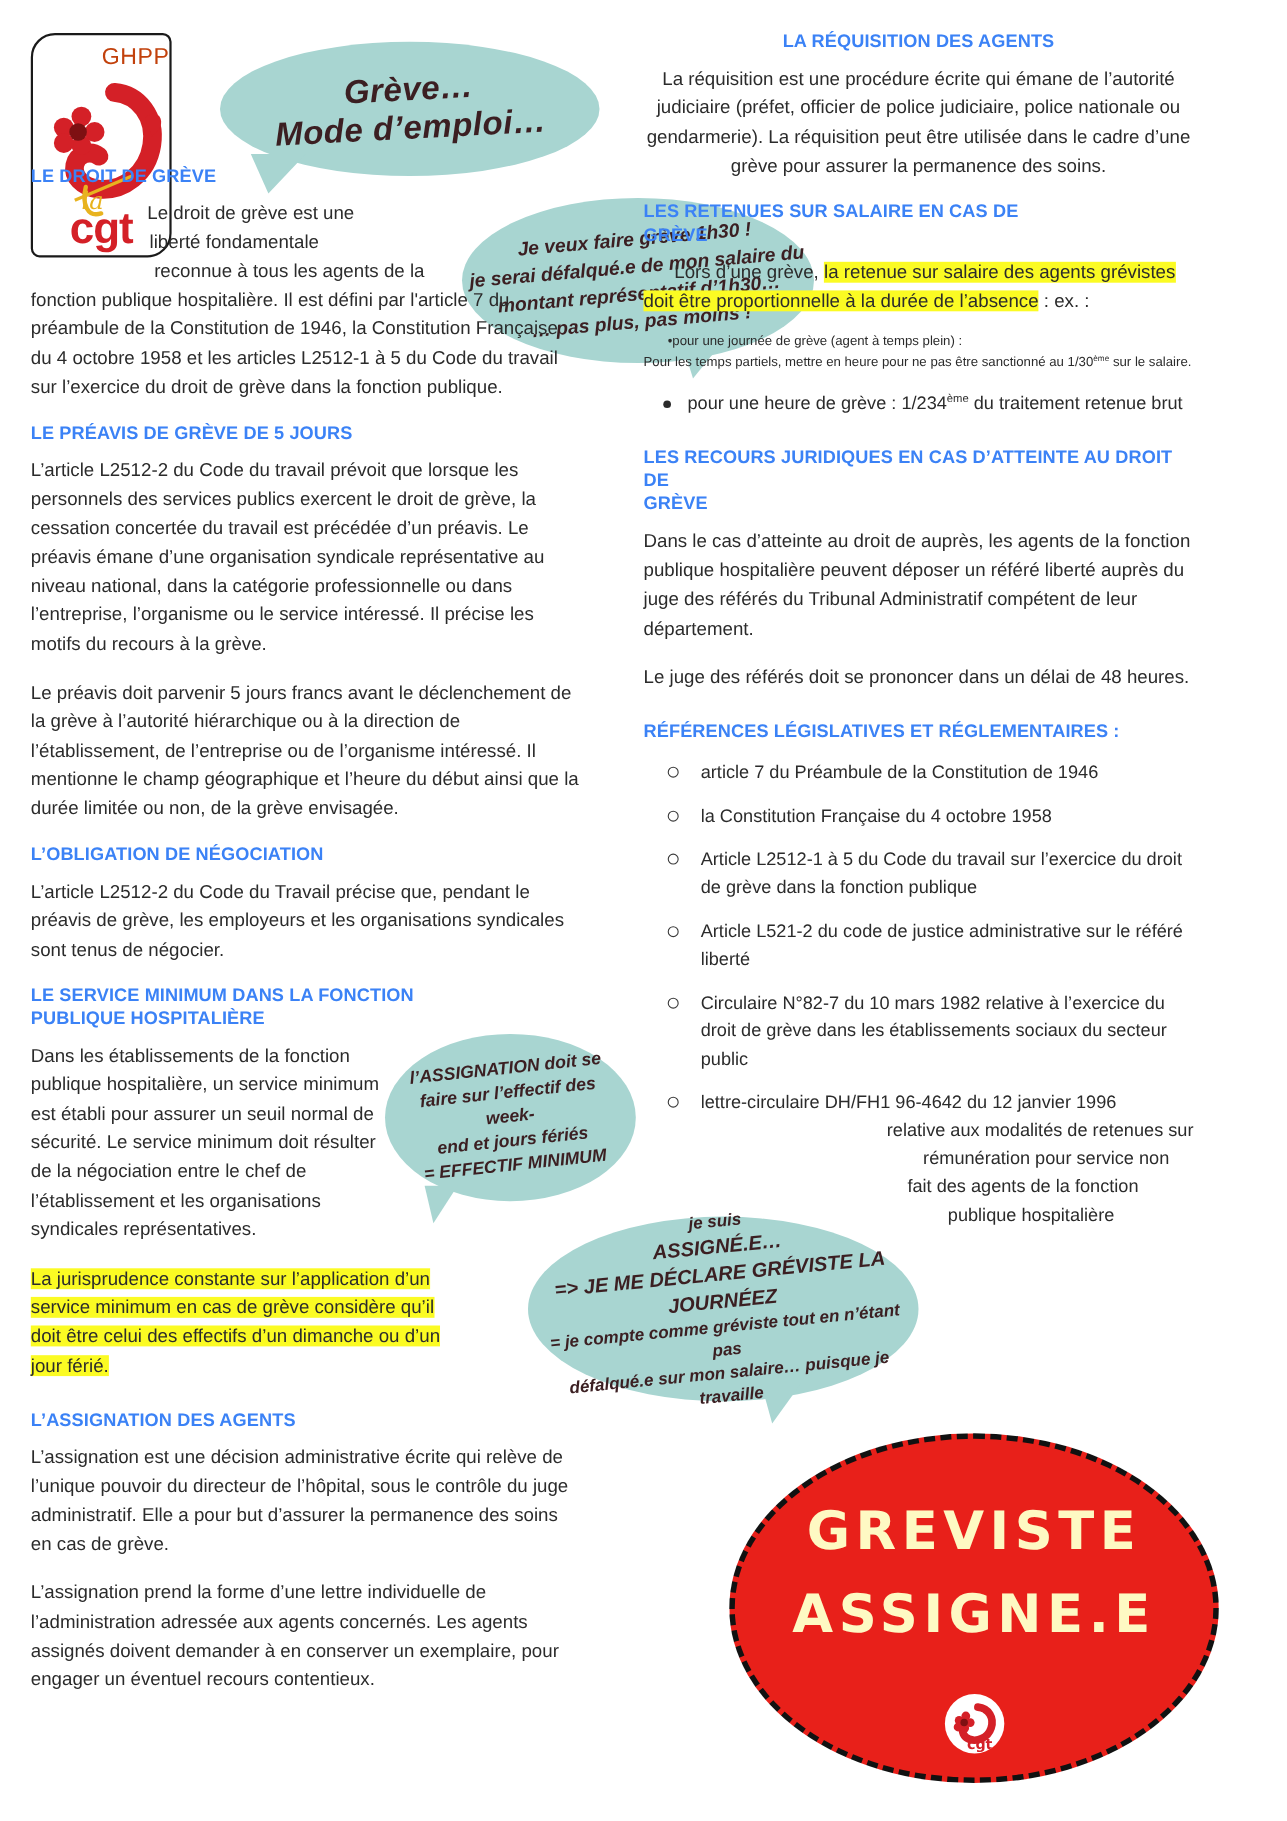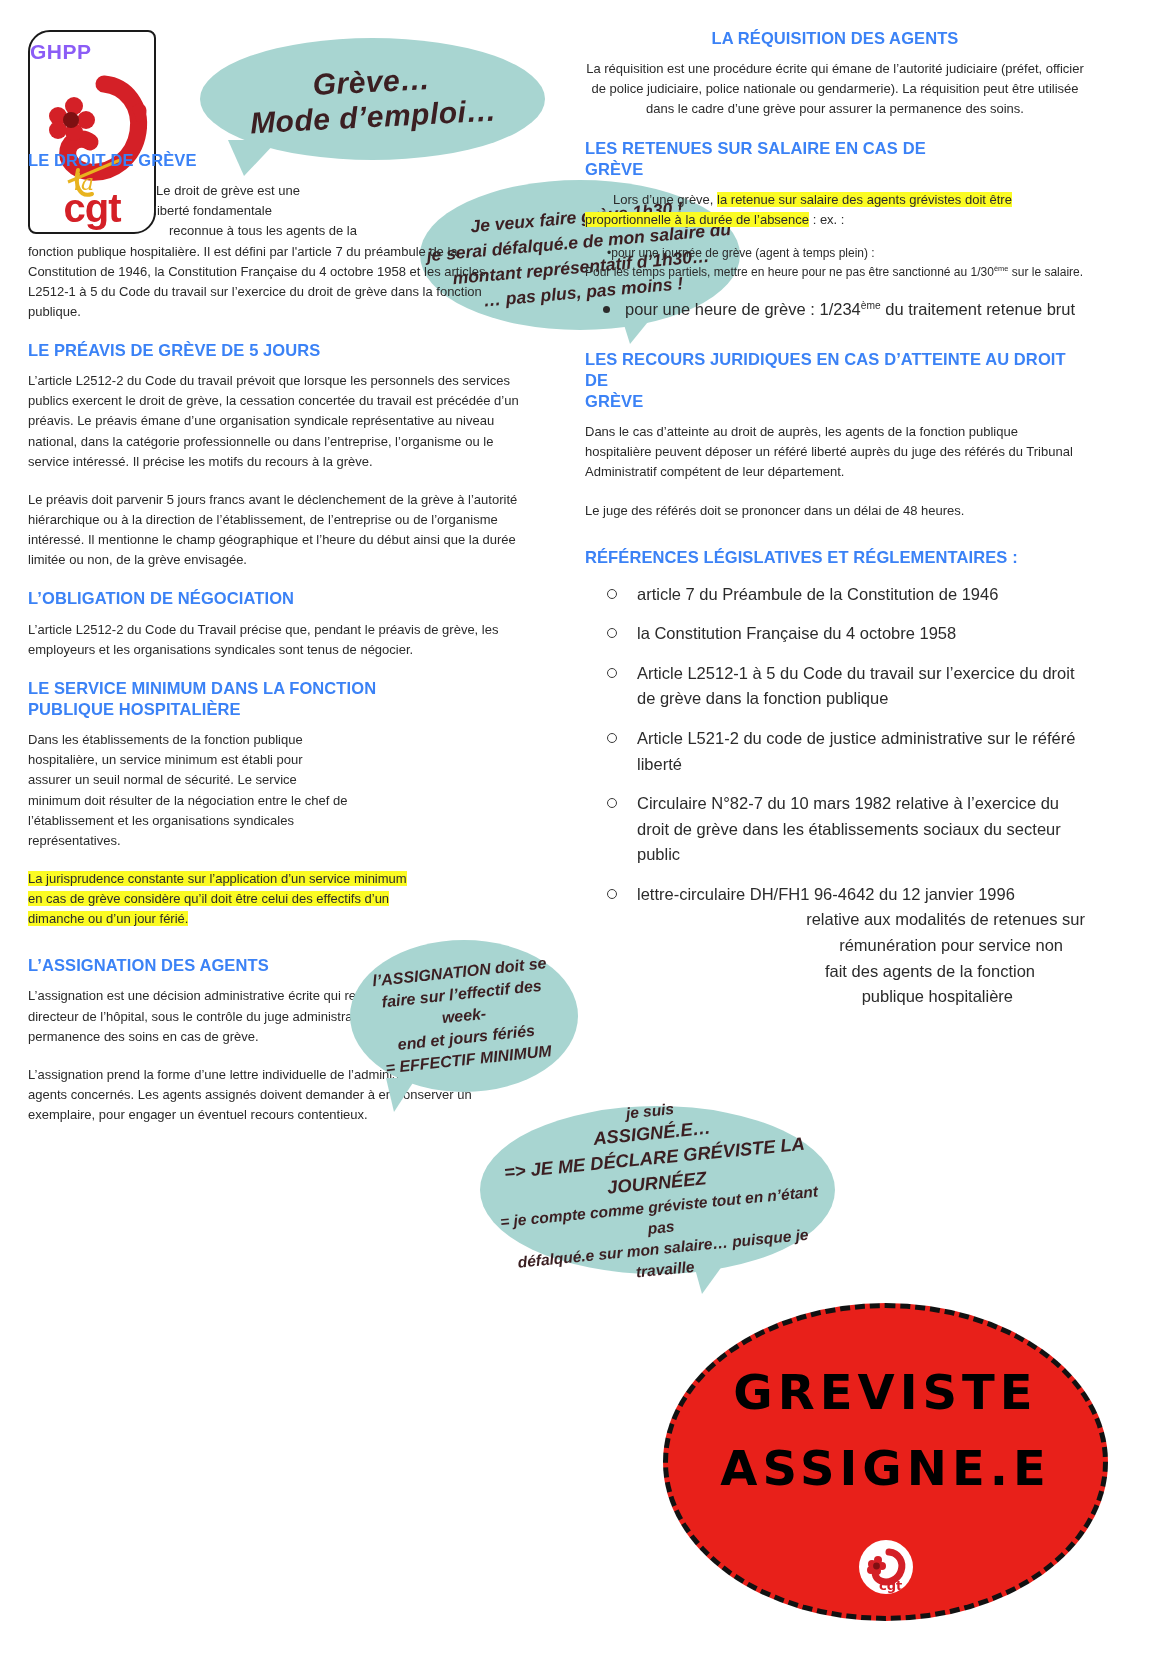--- a/index.html
+++ b/index.html
@@ -11,36 +11,36 @@
   .page{position:relative;width:1170px;height:1655px;}
 
   
   .col-left{position:absolute;left:28px;top:150px;width:500px;}
   .col-right{position:absolute;left:585px;top:28px;width:500px;}
 
   h2.sec{
     color:#3b82f6;font-size:16.5px;font-weight:bold;margin:0 0 10px 0;
     line-height:1.28;letter-spacing:.1px;
   }
-  p.body{font-size:13px;line-height:1.55;margin:0 0 18px 0;}
+  p.body{font-size:17px;line-height:1.55;margin:0 0 18px 0;}
   .ctr{text-align:center;}
   .rt{text-align:right;}
   sup{font-size:.62em;vertical-align:super;}
 
   .hl{background:#fbfb23;box-decoration-break:clone;-webkit-box-decoration-break:clone;}
 
   
   .logo-box{
     position:absolute;left:28px;top:30px;width:124px;height:200px;
     border:2px solid #1a1a1a;border-radius:22px 8px 22px 8px;background:#fff;
     overflow:hidden;
   }
   .logo-ghpp{
-    position:absolute;top:8px;left:0;width:100%;text-align:left;
-    color:#8b5cf6;font-weight:bold;font-size:21px;letter-spacing:.5px;
+    position:absolute;top:8px;left:0;width:100%;text-align:right;
+    color:#c2410c;font-weight:normal;font-size:21px;letter-spacing:.5px;
   }
   .logo-art{position:absolute;left:4px;top:30px;width:116px;height:168px;}
   .logo-cgt{
     position:absolute;bottom:4px;left:0;width:100%;text-align:center;
     color:#d42027;font-weight:bold;font-size:40px;font-style:normal;
     line-height:1;letter-spacing:-1px;
   }
 
   
   .bubble{position:absolute;background:#a8d5d1;border-radius:50%;}
@@ -110,21 +110,21 @@
   .ex-block{margin:0 0 16px 0;font-size:12px;line-height:1.55;}
   .ex-first{text-indent:22px;}
 
   
   #stamp{
     position:absolute;left:663px;top:1303px;width:445px;height:318px;
     border-radius:50%;background:#e8201a;
     border:5px dashed #111;box-sizing:border-box;
   }
   #stamp .sl{
-    position:absolute;left:0;width:100%;text-align:center;color:#000000;
+    position:absolute;left:0;width:100%;text-align:center;color:#fef9c3;
     font-weight:bold;letter-spacing:5px;font-size:48px;
     font-family:"DejaVu Sans","Liberation Sans",sans-serif;
   }
   #stamp .sl1{top:56px;}
   #stamp .sl2{top:132px;}
   #stamp-badge{
     position:absolute;left:50%;margin-left:-27px;bottom:22px;
     width:54px;height:54px;border-radius:50%;background:#fff;
     overflow:hidden;
   }

